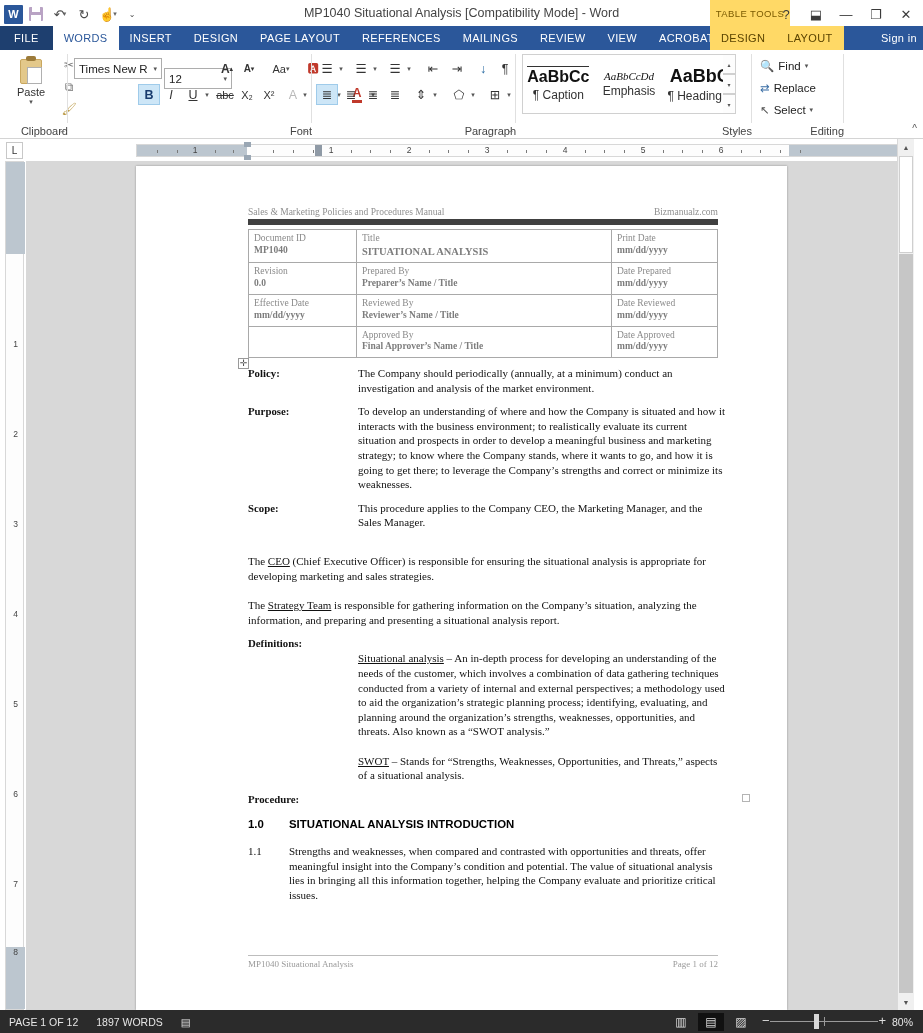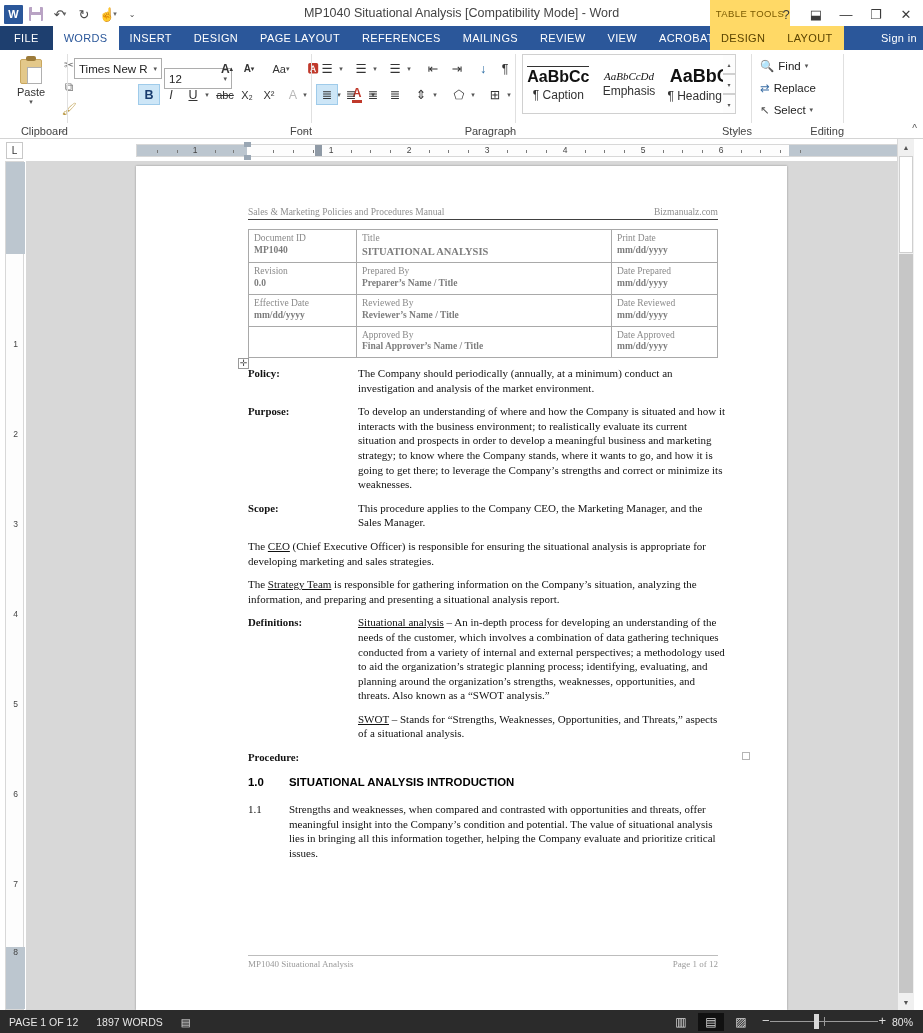--- a/index.html
+++ b/index.html
@@ -158,41 +158,41 @@
   .vscroll { position:absolute; left:897px; top:139px; width:17px; height:871px; background:#f0f0f0; border-left:1px solid #d9d9d9; }
   .vs-btn { position:absolute; left:0; width:16px; height:16px; display:flex; align-items:center; justify-content:center; font-size:7px; color:#555; background:#f0f0f0;}
   .vs-thumb { position:absolute; left:1px; top:17px; width:14px; height:97px; background:#ffffff; border:1px solid #cfcfcf; }
   .vs-track-ind { position:absolute; left:1px; width:14px; background:#c0c0c0; }
 
   
   .doc { position:absolute; left:0; top:0; width:651px; height:844px; font-family:"Liberation Serif", serif; color:#4a4a4a; }
   .doc-header {
     position:absolute; left:112px; top:41px; width:470px;
     display:flex; justify-content:space-between;
-    font-size:9.5px; color:#8f8f8f; border-bottom:1px solid #404040; padding-bottom:2px;
+    font-size:9.5px; color:#8f8f8f; border-bottom:6px solid #404040; padding-bottom:2px;
   }
   .info-table {
     position:absolute; left:112px; top:63px; width:470px;
     border-collapse:collapse; font-size:9.5px; color:#8a8a8a;
   }
   .info-table td { border:1px solid #a9a9a9; padding:3px 5px 4px 5px; vertical-align:top; line-height:1.25; }
   .it-lbl { display:block; font-weight:normal; }
   .it-val { display:block; font-weight:bold; color:#7d7d7d; }
 
   .tbl-handle {
     position:absolute; left:-10px; top:186px; width:11px; height:11px;
     border:1px solid #9a9a9a; background:#fff;
     font-size:9px; line-height:9px; text-align:center; color:#555;
   }
 
   .body { position:absolute; left:112px; top:200px; width:478px; font-size:11px; line-height:14.6px; color:#111; }
   .row { display:flex; margin-bottom:9px; }
   .row .lbl { width:110px; flex:0 0 110px; font-weight:bold; font-size:10.8px; }
   .row .txt { flex:1; text-align:left; }
-  .row .txt p { margin-bottom:9px; }
+  .row .txt p { margin-bottom:9px;margin-top:15px; }
   .row .txt p:last-child { margin-bottom:0; }
   u.u { text-decoration:underline; }
 
   .proc-lbl { font-weight:bold; font-size:10.8px; margin-top:4px; }
   .sec-head {
     display:flex; gap:0; margin-top:10px; margin-bottom:13px;
     font-family:"Liberation Sans", sans-serif; font-weight:bold; font-size:11.4px; color:#000;
   }
   .sec-head .num { width:41px; flex:0 0 41px; }
   .num-row { display:flex; margin-bottom:9px; }

